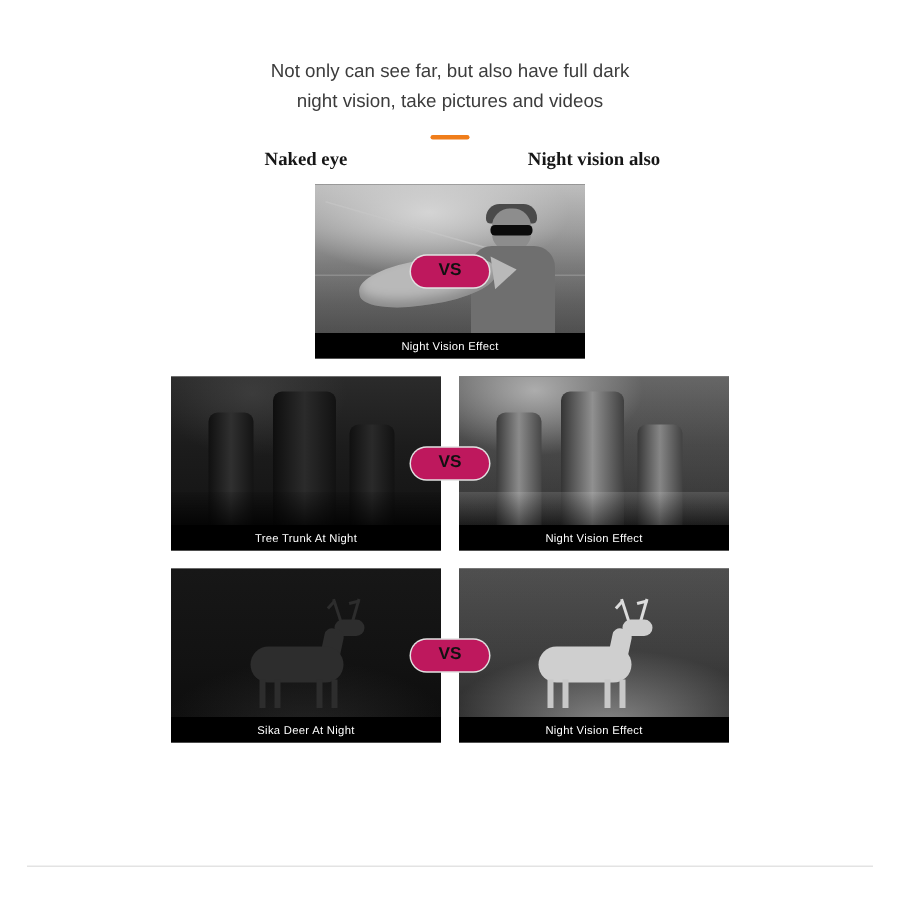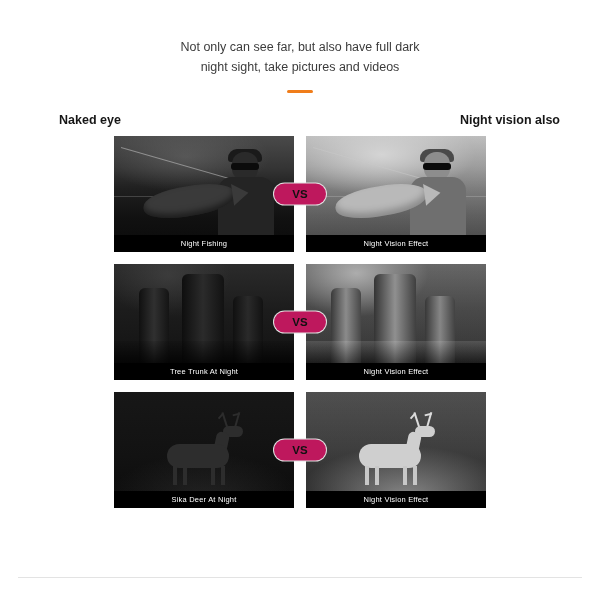--- a/index.html
+++ b/index.html
@@ -50,24 +50,25 @@
   }
   .divider {
     width: 26px;
     height: 3px;
     background: #f07d1a;
     border-radius: 2px;
   }
 
   
   .col-labels {
-    margin-top: 20px;
-    display: flex;
-    justify-content: space-between;
+    margin-top: 6px;
+    display: flex;
+    justify-content: center;
     gap: 12px;
+    font-family: Liberation Serif, serif;
   }
   .col-label {
     width: 180px;
     text-align: center;
     font-size: 12.5px;
     font-weight: bold;
     color: #161616;
   }
 
   
@@ -352,49 +353,35 @@
 </head>
 <body>
 
 <div class="page">
 
   <div class="header">
     <div class="title">
     </div>
     <div class="subtitle">
       <span>Not only can see far, but also have full dark</span>
-      <span>night sight, take pictures and videos</span>
+      <span>night vision, take pictures and videos</span>
     </div>
     <div class="divider-wrap">
       <div class="divider" style="background: rgb(240, 125, 26);"></div>
     </div>
   </div>
 
   <div class="col-labels">
     <div class="col-label">Naked eye</div>
     <div class="col-label">Night vision also</div>
   </div>
 
   <div class="rows">
 
     <div class="row">
-      <div class="pane">
-        <div class="scene sc-fish-dark">
-          <div class="horizon"></div>
-          <div class="rod"></div>
-          <div class="person">
-            <div class="cap"></div>
-            <div class="head"></div>
-            <div class="glasses"></div>
-            <div class="body"></div>
-          </div>
-          <div class="fish"></div>
-        </div>
-        <div class="caption">Night Fishing</div>
-      </div>
       <div class="pane">
         <div class="scene sc-fish-bright">
           <div class="horizon"></div>
           <div class="rod"></div>
           <div class="person bright">
             <div class="cap"></div>
             <div class="head"></div>
             <div class="glasses"></div>
             <div class="body"></div>
           </div>

